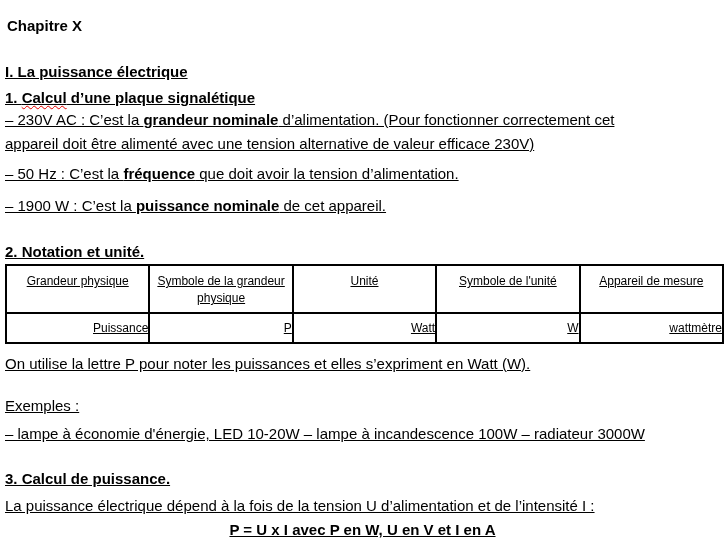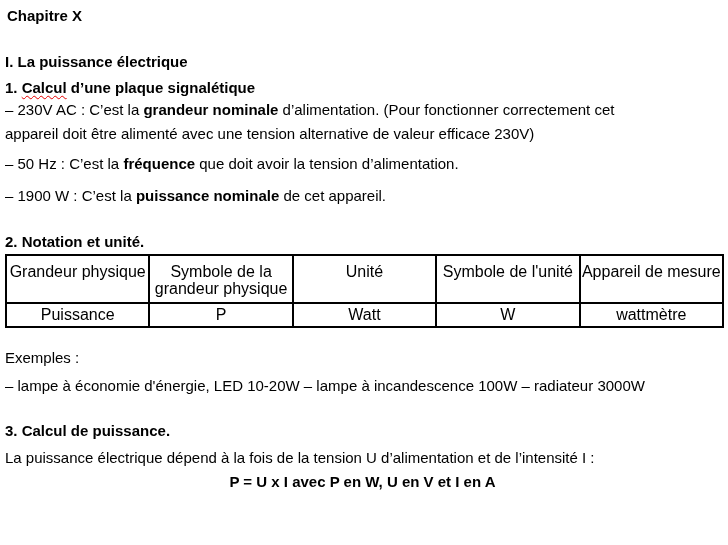--- a/index.html
+++ b/index.html
@@ -3,21 +3,21 @@
 <meta charset="utf-8">
 <style>
   * { margin:0; padding:0; box-sizing:border-box; }
   html,body { width:728px; height:545px; background:#ffffff; }
   body {
     font-family:"Liberation Sans", sans-serif;
     font-size:15px;
     color:#000000;
     -webkit-font-smoothing:antialiased;
   }
-  .doc { width:728px; height:545px; padding:6px 8px 0 5px; overflow:hidden; position:relative; }
+  .doc { width:728px; height:545px; padding:16px 8px 0 5px; overflow:hidden; position:relative;text-decoration:underline; }
 
   .doc-header { position:relative; height:20px; line-height:20px; }
   .chapter { position:absolute; left:2px; top:0; font-weight:bold; }
   .doc-title { position:absolute; left:276px; top:0; font-weight:bold; }
 
   .h-bold { font-weight:bold; line-height:20px; }
   .h1 { margin-top:26px; }
   .h2 { margin-top:6px; }
   .h-sec2 { margin-top:24px; }
   .h-sec3 { margin-top:23px; }
@@ -46,30 +46,31 @@
     border-collapse:collapse;
     table-layout:fixed;
   }
   table.spec th, table.spec td {
     border:2px solid #000000;
     text-align:center;
     overflow:hidden;
   }
   table.spec th {
     font-weight:normal;
-    font-size:16px;
+    font-size:12px;
     line-height:17px;
     height:48px;
     vertical-align:top;
     padding-top:7px;
   }
   table.spec td {
-    font-size:16px;
-    height:24px;
+    font-size:12px;
+    height:30px;
     vertical-align:middle;
+    text-align:right;
   }
   table.spec col { width:20%; }
 </style>
 </head>
 <body>
 
 <div class="doc">
 
   <div class="doc-header">
     <span class="chapter">Chapitre X</span>
@@ -108,20 +109,21 @@
     <tr>
       <td>Puissance</td>
       <td>P</td>
       <td>Watt</td>
       <td>W</td>
       <td>wattmètre</td>
     </tr>
   </tbody>
     </table>
 
+  <div class="body-line note">On utilise la lettre P pour noter les puissances et elles s’expriment en Watt (W).</div>
   <div class="body-line examples-label">Exemples :</div>
   <div class="body-line examples">– lampe à économie d'énergie, LED 10-20W – lampe à incandescence 100W – radiateur 3000W</div>
 
   <div class="h-bold h-sec3">3. Calcul de puissance.</div>
   <div class="body-line body3">La puissance électrique dépend à la fois de la tension U d’alimentation et de l’intensité I :</div>
   <div class="formula">P = U x I avec P en W, U en V et I en A</div>
 
 </div>
 
 </body></html>

